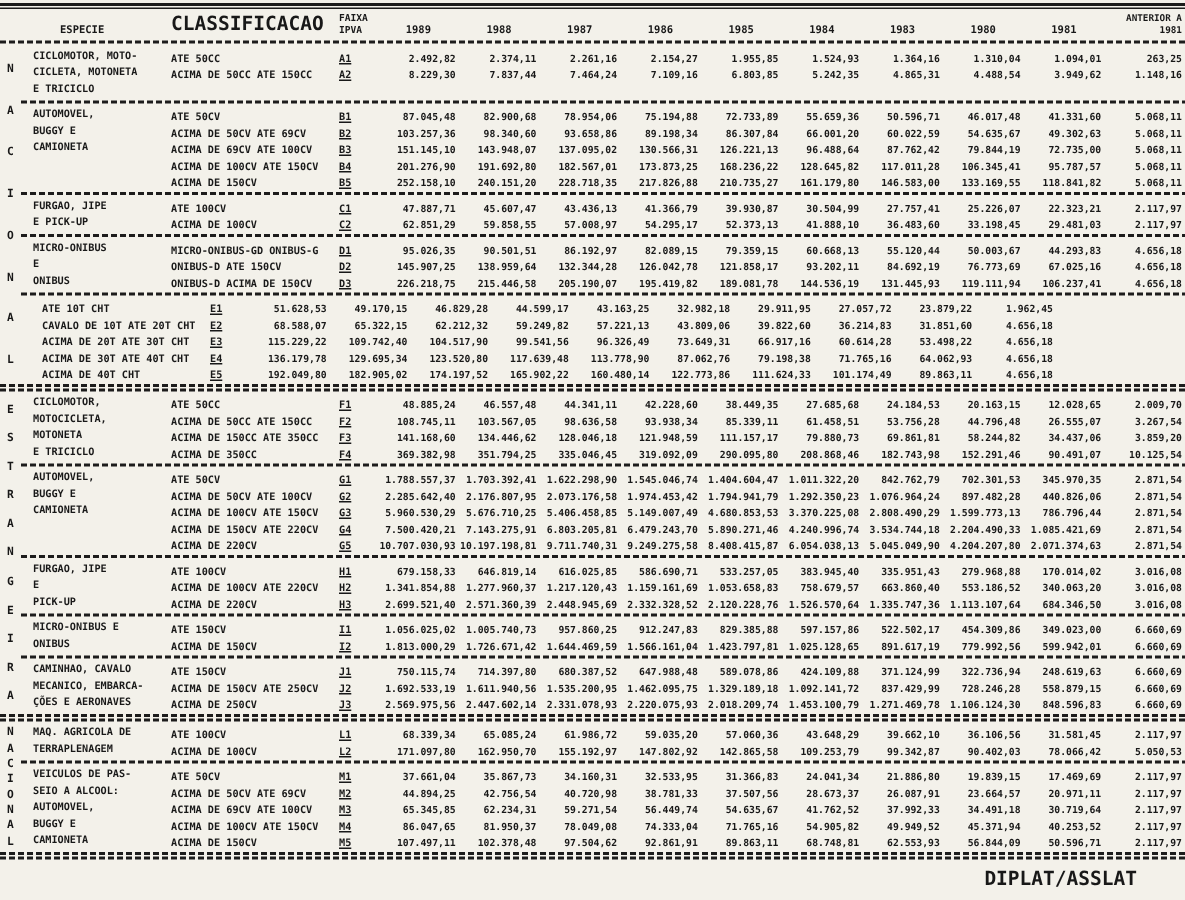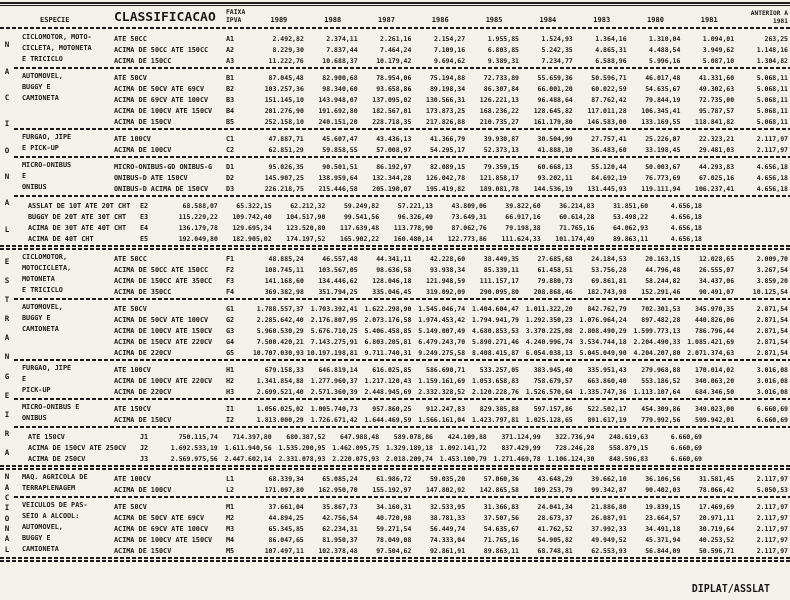--- a/index.html
+++ b/index.html
@@ -27,23 +27,23 @@
     background:repeating-linear-gradient(90deg,#1c1c1c 0 4px,rgba(0,0,0,0) 4px 6px);}
   .group{display:flex;}
   .vmargin{width:14px;flex:none;display:flex;flex-direction:column;justify-content:space-around;
     align-items:center;font-size:7.5px;line-height:8px;}
   .gbody{flex:1;min-width:0;}
   .section{display:flex;}
   .especie{width:86px;flex:none;font-size:6.8px;line-height:11px;white-space:pre-line;padding-left:8px;}
   .rows{flex:1;min-width:0;}
   .row{display:flex;height:11px;align-items:flex-end;}
   .cell-class{width:126px;flex:none;font-size:6.8px;padding-left:14px;white-space:nowrap;overflow:hidden;}
-  .cell-faixa{width:26px;flex:none;font-size:6.8px;}
+  .cell-faixa{width:26px;flex:none;font-size:6.8px;text-decoration:underline;}
   .cell-val{width:53.8px;flex:none;font-size:6.5px;text-align:right;padding-right:2px;white-space:nowrap;}
-  .footer{position:absolute;right:20px;bottom:6px;font-size:10px;}
+  .footer{position:absolute;right:32px;bottom:6px;font-size:13px;}
 </style>
 </head>
 <body>
 
 <div class="sheet">
   <div class="rule-top"></div>
 
   <div class="thead" id="thead">
     <div class="c-margin"></div>
     <div class="c-especie">ESPECIE</div>
@@ -109,34 +109,20 @@
                 <div class="cell-val">7.837,44</div>
                 <div class="cell-val">7.464,24</div>
                 <div class="cell-val">7.109,16</div>
                 <div class="cell-val">6.803,85</div>
                 <div class="cell-val">5.242,35</div>
                 <div class="cell-val">4.865,31</div>
                 <div class="cell-val">4.488,54</div>
                 <div class="cell-val">3.949,62</div>
                 <div class="cell-val">1.148,16</div>
               </div>
-              <div class="row">
-                <div class="cell-class">ACIMA DE 150CC</div>
-                <div class="cell-faixa">A3</div>
-                <div class="cell-val">11.222,76</div>
-                <div class="cell-val">10.688,37</div>
-                <div class="cell-val">10.179,42</div>
-                <div class="cell-val">9.694,62</div>
-                <div class="cell-val">9.389,31</div>
-                <div class="cell-val">7.234,77</div>
-                <div class="cell-val">6.588,96</div>
-                <div class="cell-val">5.996,16</div>
-                <div class="cell-val">5.087,10</div>
-                <div class="cell-val">1.304,82</div>
-              </div>
             </div>
           </div>
           <div class="sep"></div>
           <div class="section">
             <div class="especie">AUTOMOVEL,
 BUGGY E
 CAMIONETA</div>
             <div class="rows">
               <div class="row">
                 <div class="cell-class">ATE 50CV</div>
@@ -292,35 +278,49 @@
                 <div class="cell-val">119.111,94</div>
                 <div class="cell-val">106.237,41</div>
                 <div class="cell-val">4.656,18</div>
               </div>
             </div>
           </div>
           <div class="sep"></div>
           <div class="section">
             <div class="rows">
               <div class="row">
-                <div class="cell-class">ASSLAT DE 10T ATE 20T CHT</div>
+                <div class="cell-class">ATE 10T CHT</div>
+                <div class="cell-faixa">E1</div>
+                <div class="cell-val">51.628,53</div>
+                <div class="cell-val">49.170,15</div>
+                <div class="cell-val">46.829,28</div>
+                <div class="cell-val">44.599,17</div>
+                <div class="cell-val">43.163,25</div>
+                <div class="cell-val">32.982,18</div>
+                <div class="cell-val">29.911,95</div>
+                <div class="cell-val">27.057,72</div>
+                <div class="cell-val">23.879,22</div>
+                <div class="cell-val">1.962,45</div>
+              </div>
+              <div class="row">
+                <div class="cell-class">CAVALO DE 10T ATE 20T CHT</div>
                 <div class="cell-faixa">E2</div>
                 <div class="cell-val">68.588,07</div>
                 <div class="cell-val">65.322,15</div>
                 <div class="cell-val">62.212,32</div>
                 <div class="cell-val">59.249,82</div>
                 <div class="cell-val">57.221,13</div>
                 <div class="cell-val">43.809,06</div>
                 <div class="cell-val">39.822,60</div>
                 <div class="cell-val">36.214,83</div>
                 <div class="cell-val">31.851,60</div>
                 <div class="cell-val">4.656,18</div>
               </div>
               <div class="row">
-                <div class="cell-class">BUGGY DE 20T ATE 30T CHT</div>
+                <div class="cell-class">ACIMA DE 20T ATE 30T CHT</div>
                 <div class="cell-faixa">E3</div>
                 <div class="cell-val">115.229,22</div>
                 <div class="cell-val">109.742,40</div>
                 <div class="cell-val">104.517,90</div>
                 <div class="cell-val">99.541,56</div>
                 <div class="cell-val">96.326,49</div>
                 <div class="cell-val">73.649,31</div>
                 <div class="cell-val">66.917,16</div>
                 <div class="cell-val">60.614,28</div>
                 <div class="cell-val">53.498,22</div>
@@ -596,20 +596,23 @@
                 <div class="cell-val">1.025.128,65</div>
                 <div class="cell-val">891.617,19</div>
                 <div class="cell-val">779.992,56</div>
                 <div class="cell-val">599.942,01</div>
                 <div class="cell-val">6.660,69</div>
               </div>
             </div>
           </div>
           <div class="sep"></div>
           <div class="section">
+            <div class="especie">CAMINHAO, CAVALO
+MECANICO, EMBARCA-
+ÇÕES E AERONAVES</div>
             <div class="rows">
               <div class="row">
                 <div class="cell-class">ATE 150CV</div>
                 <div class="cell-faixa">J1</div>
                 <div class="cell-val">750.115,74</div>
                 <div class="cell-val">714.397,80</div>
                 <div class="cell-val">680.387,52</div>
                 <div class="cell-val">647.988,48</div>
                 <div class="cell-val">589.078,86</div>
                 <div class="cell-val">424.109,88</div>

